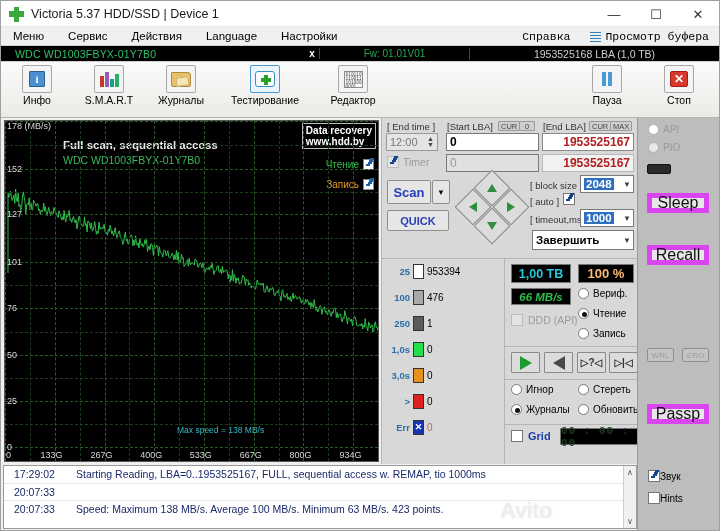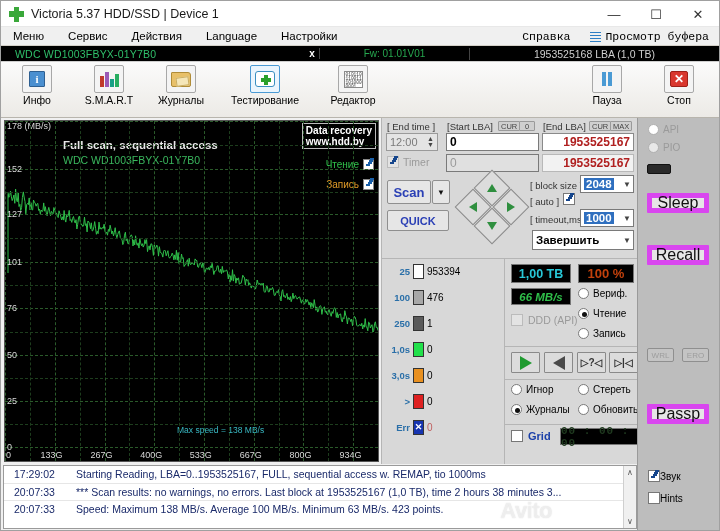--- a/index.html
+++ b/index.html
@@ -185,21 +185,21 @@
   .tri.lf{border-top:5px solid transparent;border-bottom:5px solid transparent;border-right:8px solid #2f8f3f;}
   .tri.rt{border-top:5px solid transparent;border-bottom:5px solid transparent;border-left:8px solid #2f8f3f;}
 
   .statrow { position:absolute; display:flex; align-items:center; gap:3px; font-size:10px; }
   .statrow .k { width:22px; text-align:right; color:#2a6fa8; font-weight:bold; font-size:9.5px; }
   .statrow .sw { width:11px; height:15px; border:1px solid #333; }
   .statrow .v { color:#000; font-size:10px; }
 
   .lcd { background:#000; border:1px solid #777; display:flex;align-items:center;
     justify-content:center; font-weight:bold; }
-  .lcd.cyan { color:#28c8d8; } .lcd.green { color:#2fc04a; } .lcd.white { color:#c2410c; }
+  .lcd.cyan { color:#28c8d8; } .lcd.green { color:#2fc04a; } .lcd.white { color:#fdba74; }
   .lcd.grid7 { color:#1f3a1f; letter-spacing:1px; font-family:"Liberation Mono",monospace; }
 
   .radio { display:flex;align-items:center;gap:4px; position:absolute; font-size:10px; }
   .radio .dot { width:11px;height:11px;border:1px solid #7a7a7a;border-radius:50%;background:#fff;
     position:relative; flex:none;}
   .radio.on .dot::after{content:"";position:absolute;left:2.5px;top:2.5px;width:5px;height:5px;
     border-radius:50%;background:#111;}
   .radio.dim { color:#9a9a9a; }
   .radio.dim .dot { background:#eee; border-color:#b0b0b0; }
 
@@ -617,21 +617,20 @@
 
   <div class="logwrap">
     <div class="log">
       <div id="loglines">
           <div class="logline">
             <span class="t">17:29:02</span>
             <span class="m">Starting Reading, LBA=0..1953525167, FULL, sequential access w. REMAP, tio 1000ms</span>
           </div>
           <div class="logline logsep">
             <span class="t">20:07:33</span>
-            <span class="m">*** Scan results: no warnings, no errors. Last block at 1953525167 (1,0 TB), time 2 hours 38 minutes 3...</span>
           </div>
           <div class="logline logsep">
             <span class="t">20:07:33</span>
             <span class="m">Speed: Maximum 138 MB/s. Average 100 MB/s. Minimum 63 MB/s. 423 points.</span>
           </div>
         </div>
       <div class="scrollbar">
         <div class="sb-arrow">∧</div>
         <div class="sb-arrow">∨</div>
       </div>

